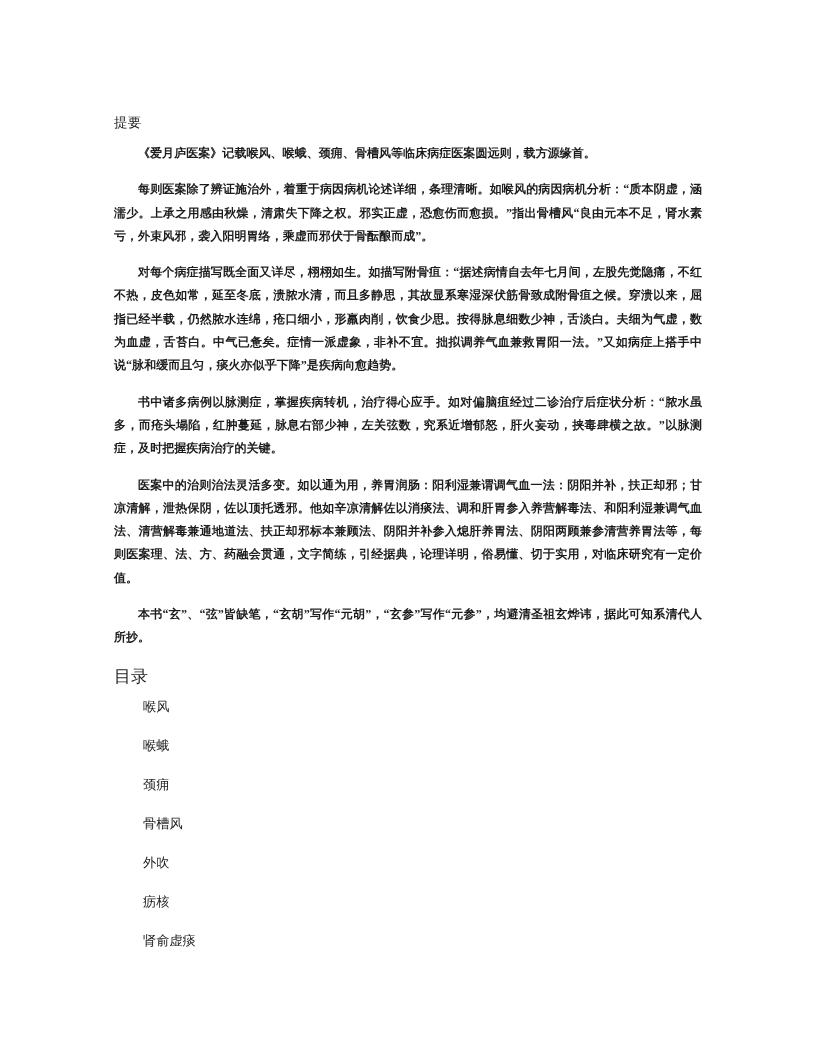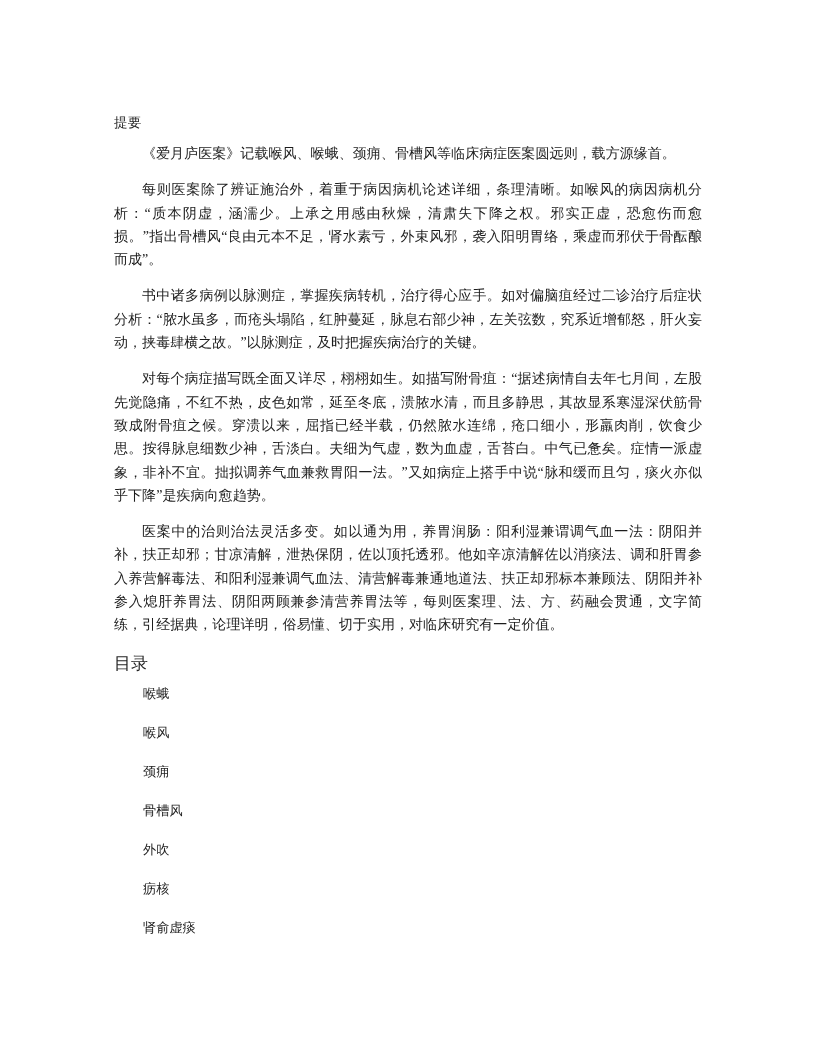--- a/index.html
+++ b/index.html
@@ -28,29 +28,30 @@
   }
   .section-heading {
     font-size: 13.5px;
     line-height: 22px;
     color: #1f1f1f;
     margin: 0 0 8px 0;
     letter-spacing: 0.2px;
     font-weight: normal;
   }
   .para {
-    font-size: 14px;
+    font-size: 12px;
     line-height: 23.3px;
     text-align: justify;
     text-justify: inter-ideograph;
     margin: 0 0 13px 0;
     text-indent: 2em;
     color: #1c1c1c;
     letter-spacing: 0.05px;
     word-break: break-all;
+    font-weight: bold;
   }
   .para:last-child {
     margin-bottom: 0;
   }
   .toc-heading {
     font-size: 17px;
     line-height: 22px;
     color: #1f1f1f;
     margin: 16px 0 9px 0;
     font-weight: normal;
@@ -76,32 +77,33 @@
 
 <div class="page">
   <div class="page-body">
 
     <div class="section-heading">提要</div>
 
     <p class="para">《爱月庐医案》记载喉风、喉蛾、颈痈、骨槽风等临床病症医案圆远则，载方源缘首。</p>
 
     <p class="para">每则医案除了辨证施治外，着重于病因病机论述详细，条理清晰。如喉风的病因病机分析：“质本阴虚，涵濡少。上承之用感由秋燥，清肃失下降之权。邪实正虚，恐愈伤而愈损。”指出骨槽风“良由元本不足，肾水素亏，外束风邪，袭入阳明胃络，乘虚而邪伏于骨酝酿而成”。</p>
 
+    <p class="para">对每个病症描写既全面又详尽，栩栩如生。如描写附骨疽：“据述病情自去年七月间，左股先觉隐痛，不红不热，皮色如常，延至冬底，溃脓水清，而且多静思，其故显系寒湿深伏筋骨致成附骨疽之候。穿溃以来，屈指已经半载，仍然脓水连绵，疮口细小，形羸肉削，饮食少思。按得脉息细数少神，舌淡白。夫细为气虚，数为血虚，舌苔白。中气已惫矣。症情一派虚象，非补不宜。拙拟调养气血兼救胃阳一法。”又如病症上搭手中说“脉和缓而且匀，痰火亦似乎下降”是疾病向愈趋势。</p>
+
     <p class="para">书中诸多病例以脉测症，掌握疾病转机，治疗得心应手。如对偏脑疽经过二诊治疗后症状分析：“脓水虽多，而疮头塌陷，红肿蔓延，脉息右部少神，左关弦数，究系近增郁怒，肝火妄动，挟毒肆横之故。”以脉测症，及时把握疾病治疗的关键。</p>
-
-    <p class="para">对每个病症描写既全面又详尽，栩栩如生。如描写附骨疽：“据述病情自去年七月间，左股先觉隐痛，不红不热，皮色如常，延至冬底，溃脓水清，而且多静思，其故显系寒湿深伏筋骨致成附骨疽之候。穿溃以来，屈指已经半载，仍然脓水连绵，疮口细小，形羸肉削，饮食少思。按得脉息细数少神，舌淡白。夫细为气虚，数为血虚，舌苔白。中气已惫矣。症情一派虚象，非补不宜。拙拟调养气血兼救胃阳一法。”又如病症上搭手中说“脉和缓而且匀，痰火亦似乎下降”是疾病向愈趋势。</p>
 
     <p class="para">医案中的治则治法灵活多变。如以通为用，养胃润肠：阳利湿兼谓调气血一法：阴阳并补，扶正却邪；甘凉清解，泄热保阴，佐以顶托透邪。他如辛凉清解佐以消痰法、调和肝胃参入养营解毒法、和阳利湿兼调气血法、清营解毒兼通地道法、扶正却邪标本兼顾法、阴阳并补参入熄肝养胃法、阴阳两顾兼参清营养胃法等，每则医案理、法、方、药融会贯通，文字简练，引经据典，论理详明，俗易懂、切于实用，对临床研究有一定价值。</p>
 
+    <p class="para">本书“玄”、“弦”皆缺笔，“玄胡”写作“元胡”，“玄参”写作“元参”，均避清圣祖玄烨讳，据此可知系清代人所抄。</p>
 
     <div class="toc-heading">目录</div>
 
     <ul class="toc-list">
+      <li class="toc-item">喉风</li>
       <li class="toc-item">喉蛾</li>
-      <li class="toc-item">喉风</li>
       <li class="toc-item">颈痈</li>
       <li class="toc-item">骨槽风</li>
       <li class="toc-item">外吹</li>
       <li class="toc-item">疬核</li>
       <li class="toc-item">肾俞虚痰</li>
     </ul>
 
   </div>
 </div>
 

